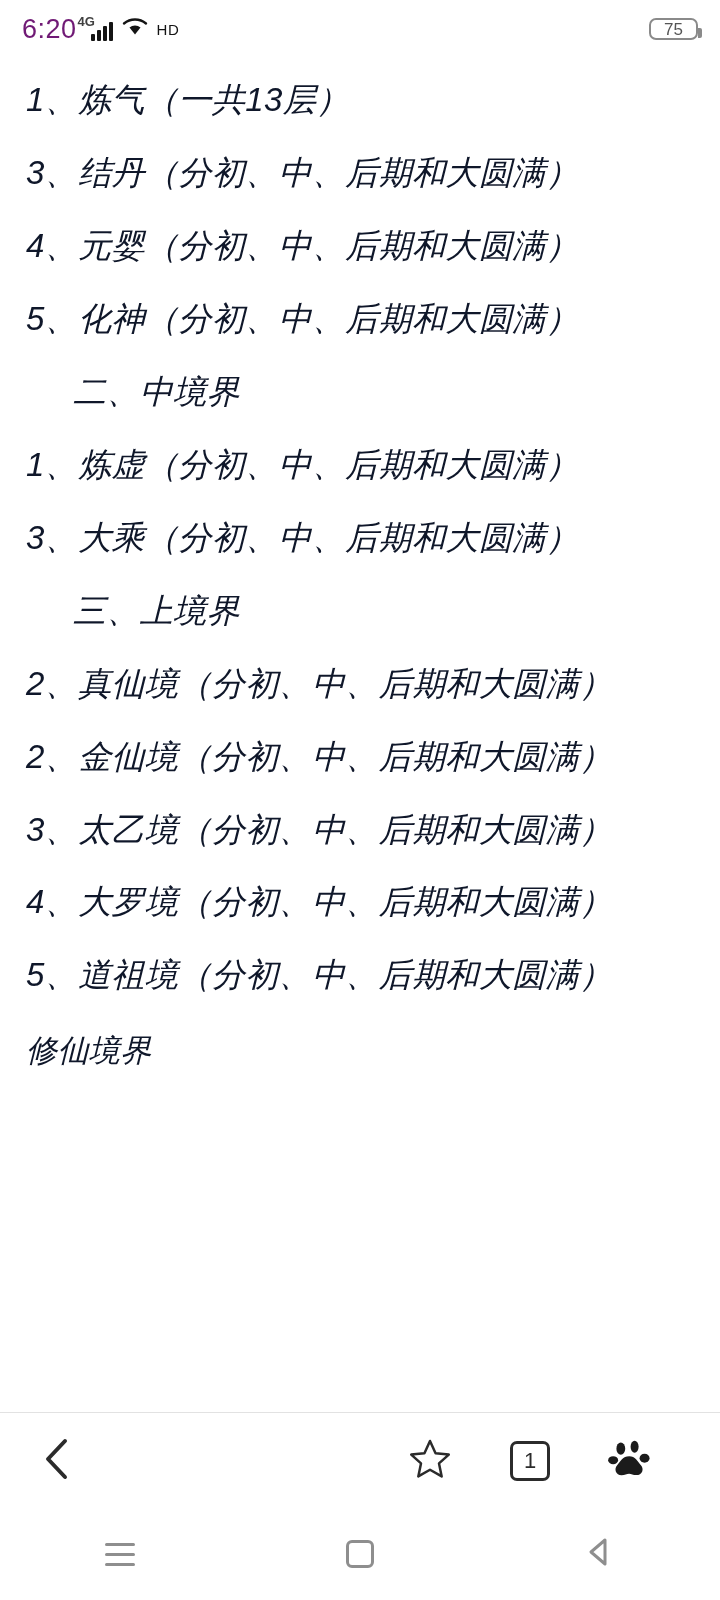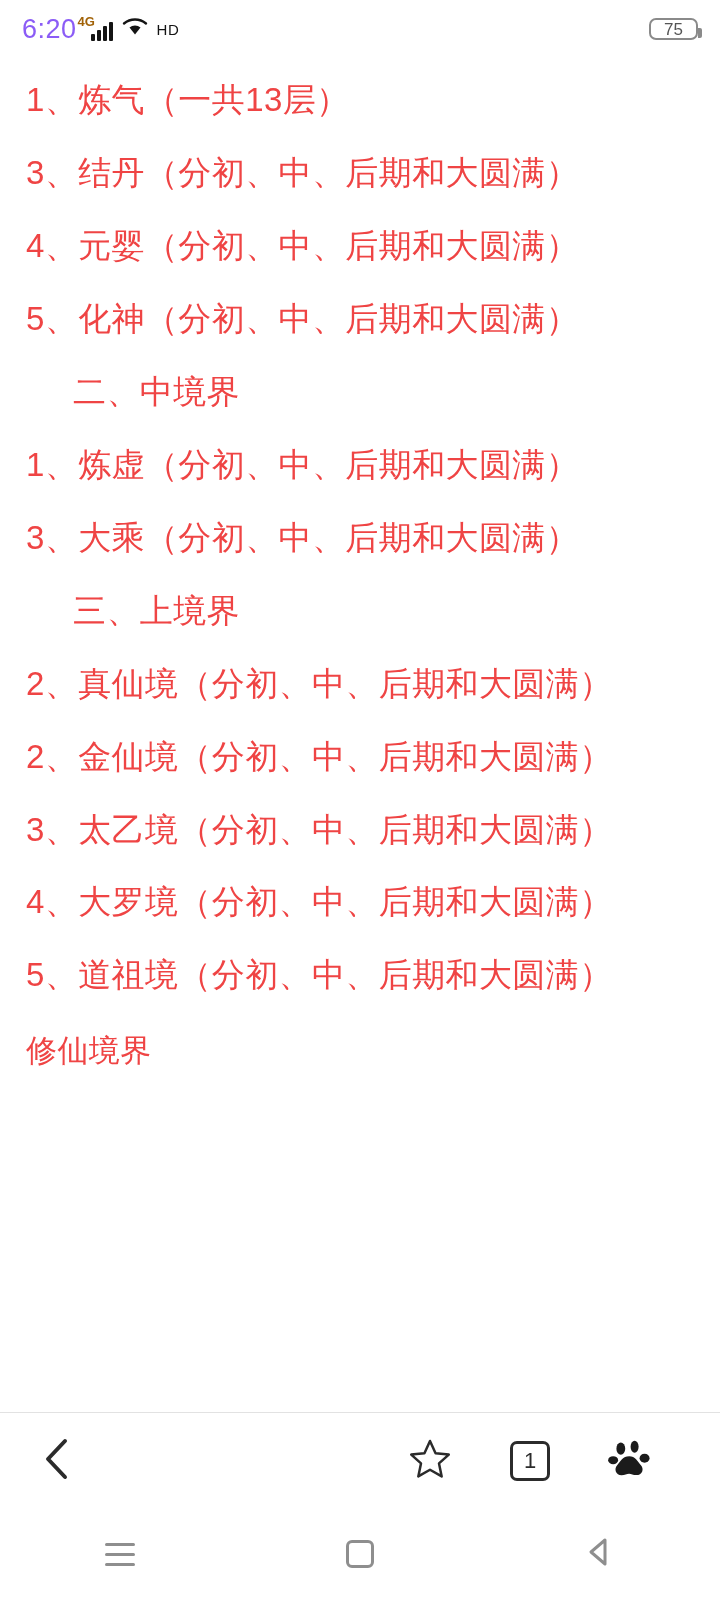--- a/index.html
+++ b/index.html
@@ -25,42 +25,42 @@
     flex: 0 0 58px;
     display: flex;
     align-items: center;
     padding: 0 22px;
     color: #1a1a1a;
   }
   .status-clock {
     font-size: 27px;
     letter-spacing: 0.5px;
     font-weight: 400;
-    color: #8b5cf6;
+    color: #701a75;
   }
   .status-icons {
     display: flex;
     align-items: center;
     gap: 9px;
     margin-left: 14px;
   }
   .sig-wrap { position: relative; display: flex; align-items: flex-end; height: 24px; }
   .sig-wrap .bars { display: flex; align-items: flex-end; gap: 2px; height: 20px; }
   .sig-wrap .bars i { display: block; width: 4px; background: #141414; border-radius: 1px; }
   .sig-wrap .bars i:nth-child(1) { height: 7px; }
   .sig-wrap .bars i:nth-child(2) { height: 11px; }
   .sig-wrap .bars i:nth-child(3) { height: 15px; }
   .sig-wrap .bars i:nth-child(4) { height: 19px; }
   .net-tag {
     font-size: 13px;
     line-height: 1;
     position: absolute;
     top: -2px;
     left: -13px;
-    color: #a16207;
+    color: #404040;
     font-weight: 600;
   }
   .hd-label { font-size: 15px; color: #141414; letter-spacing: 0.5px; }
   .status-right { margin-left: auto; display: flex; align-items: center; }
   .battery {
     width: 49px; height: 22px;
     border: 2px solid #8a8a8a;
     border-radius: 7px;
     position: relative;
     display: flex; align-items: center; justify-content: center;
@@ -77,24 +77,25 @@
 
   
   .content {
     flex: 1 1 auto;
     padding: 6px 26px 0 26px;
     overflow: hidden;
   }
   .line {
     font-size: 33px;
     line-height: 1.12;
-    color: #ef4444;
+    color: #0f172a;
     padding: 18px 0;
     letter-spacing: 0.4px;
     white-space: nowrap;
+    font-style: italic;
   }
   .line.heading { padding-left: 8px; margin-left: 39px; }
   .line.tail { font-size: 31px; padding-top: 22px; }
 
   
   .browserbar {
     flex: 0 0 96px;
     border-top: 1px solid #e2e2e2;
     display: flex;
     align-items: center;

